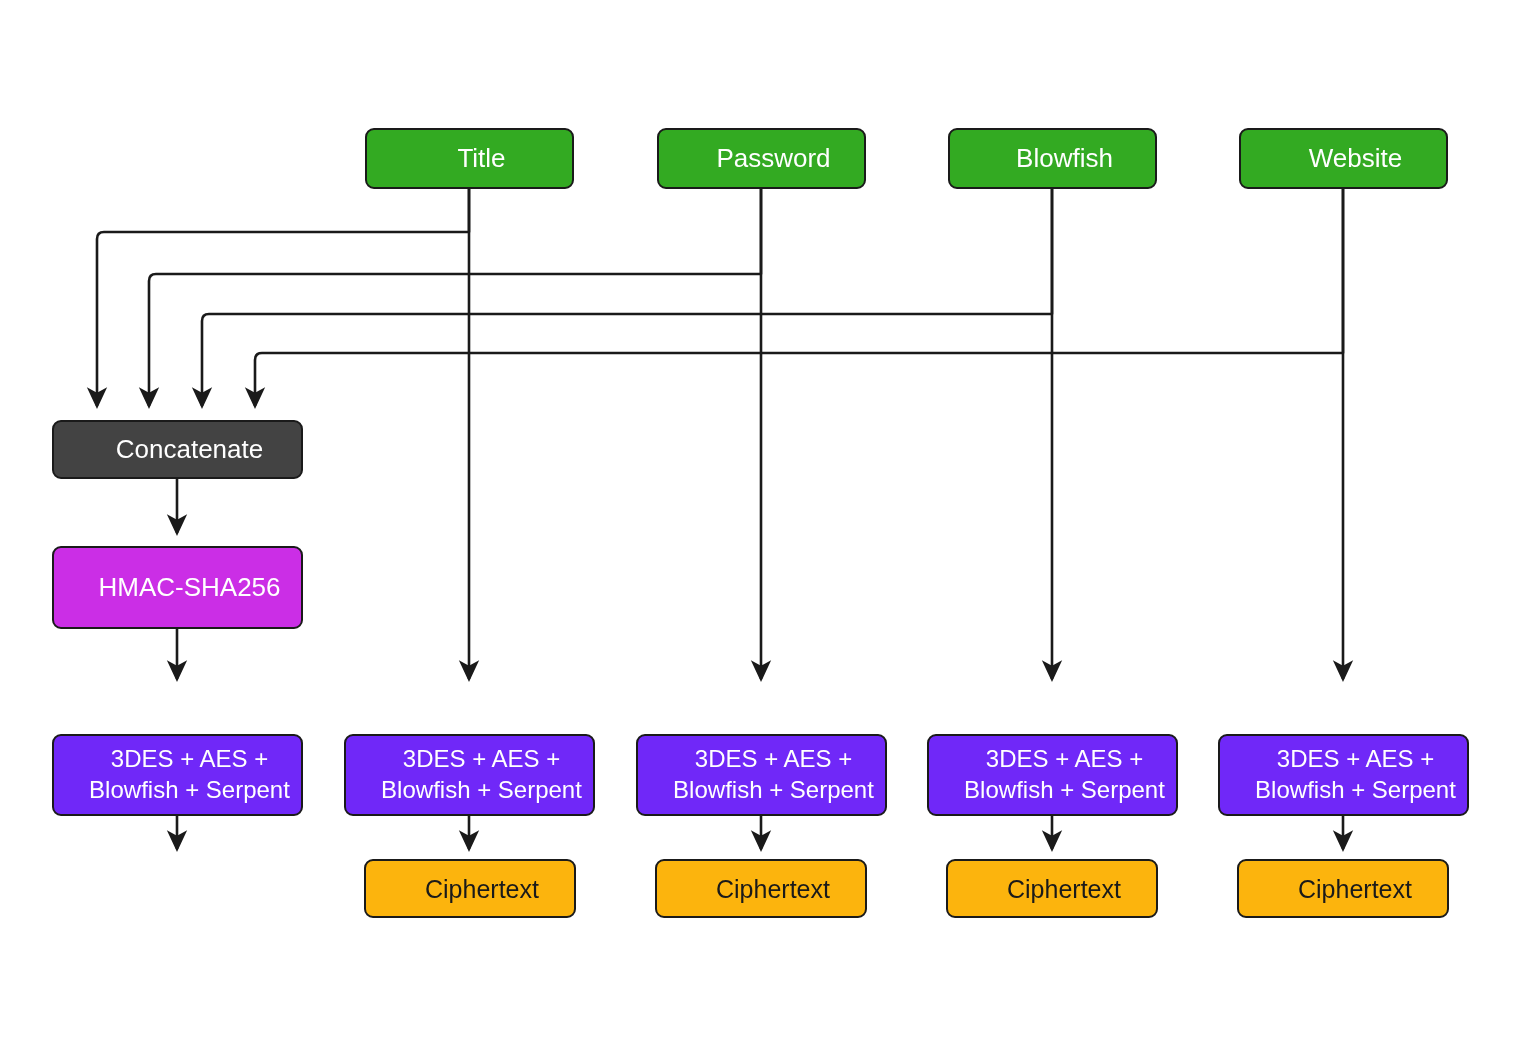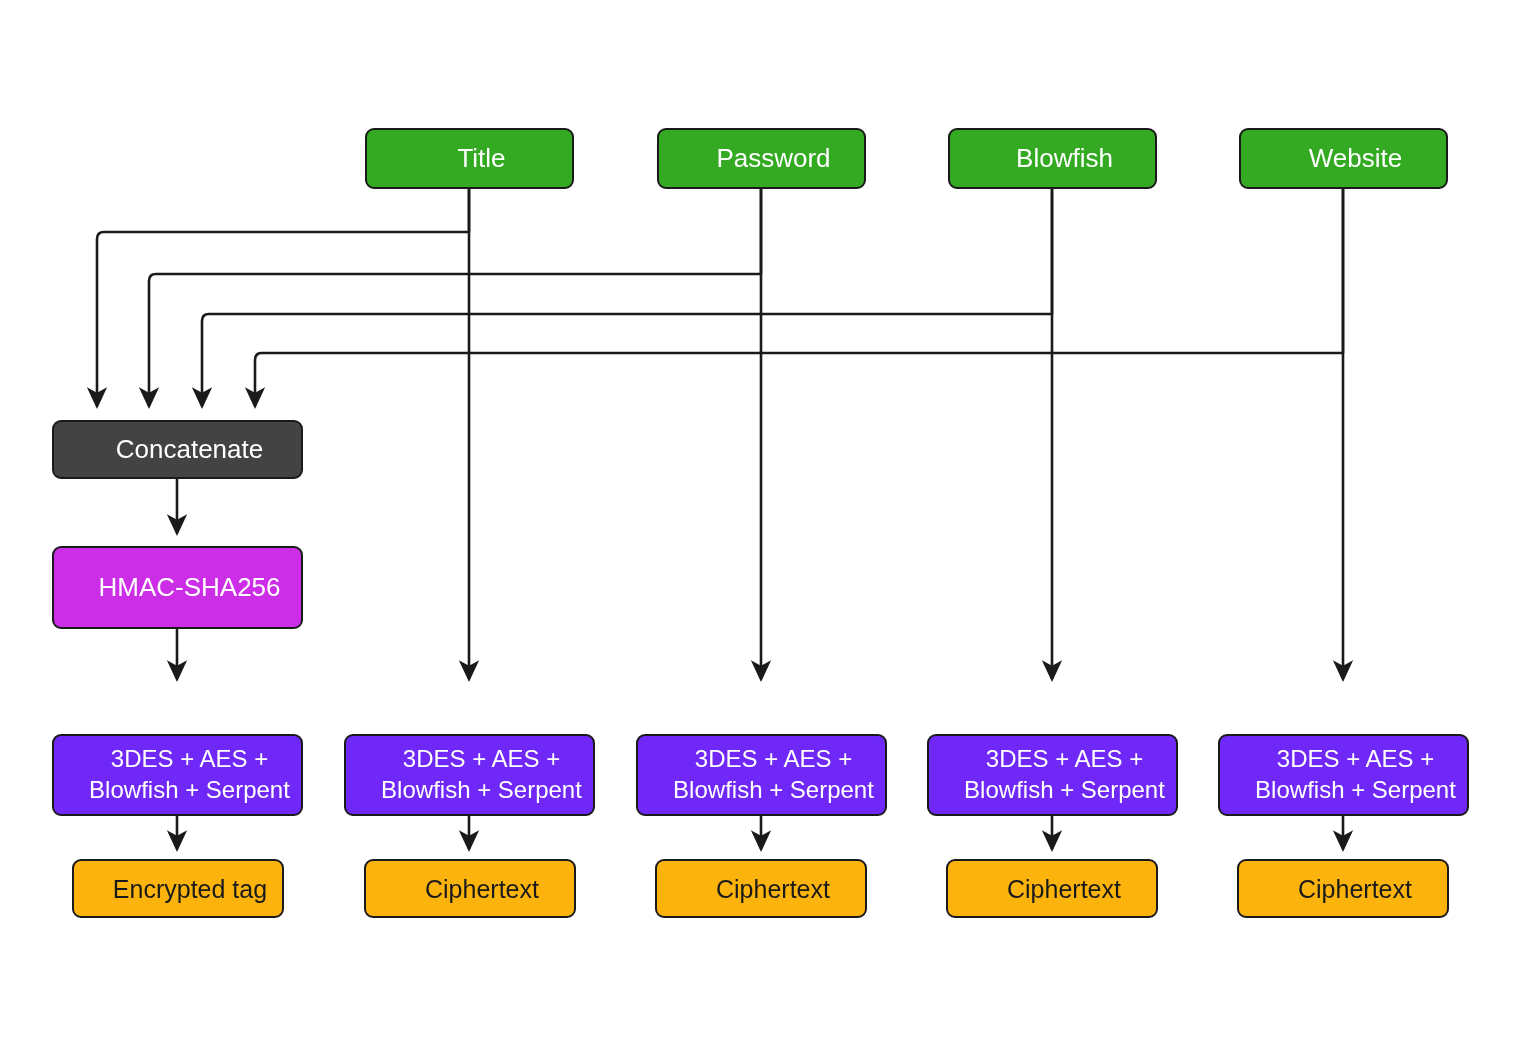--- a/index.html
+++ b/index.html
@@ -149,23 +149,20 @@
   <div class="node node-cipher-alg" style="left:927px; top:690px; width:251px; height:82px;">
     <span>3DES + AES +
 Blowfish + Serpent</span>
   </div>
 
   <div class="node node-cipher-alg" style="left:1218px; top:690px; width:251px; height:82px;">
     <span>3DES + AES +
 Blowfish + Serpent</span>
   </div>
 
-  <div class="node node-output" style="left:72px; top:859px; width:212px; height:59px;">
-    <span>Encrypted tag</span>
-  </div>
 
   <div class="node node-output" style="left:364px; top:859px; width:212px; height:59px;">
     <span>Ciphertext</span>
   </div>
 
   <div class="node node-output" style="left:655px; top:859px; width:212px; height:59px;">
     <span>Ciphertext</span>
   </div>
 
   <div class="node node-output" style="left:946px; top:859px; width:212px; height:59px;">

